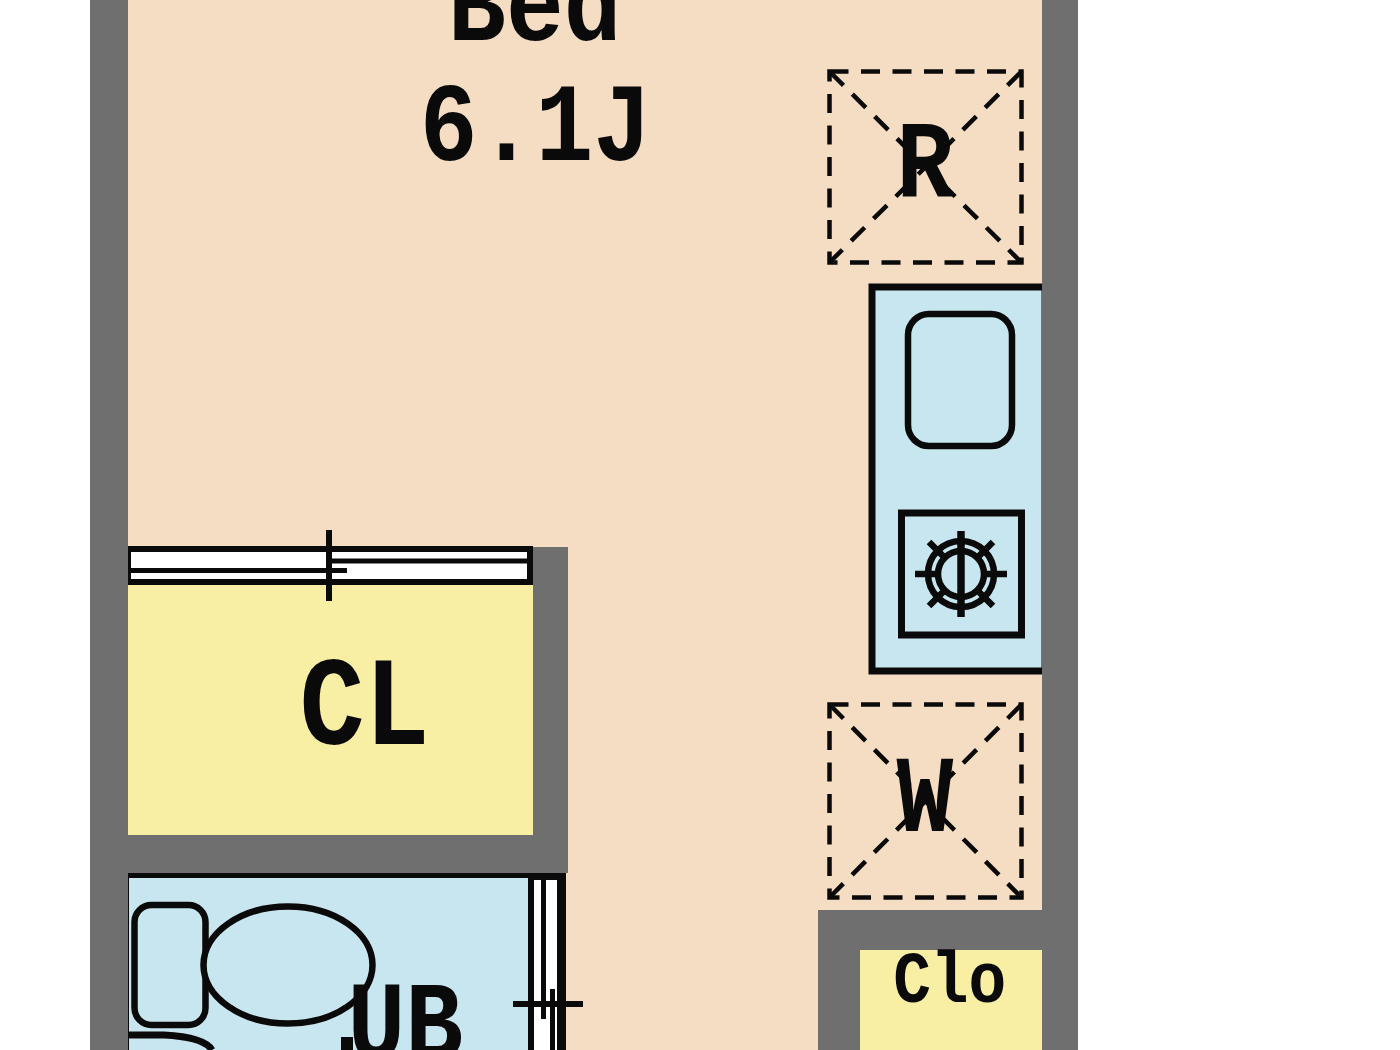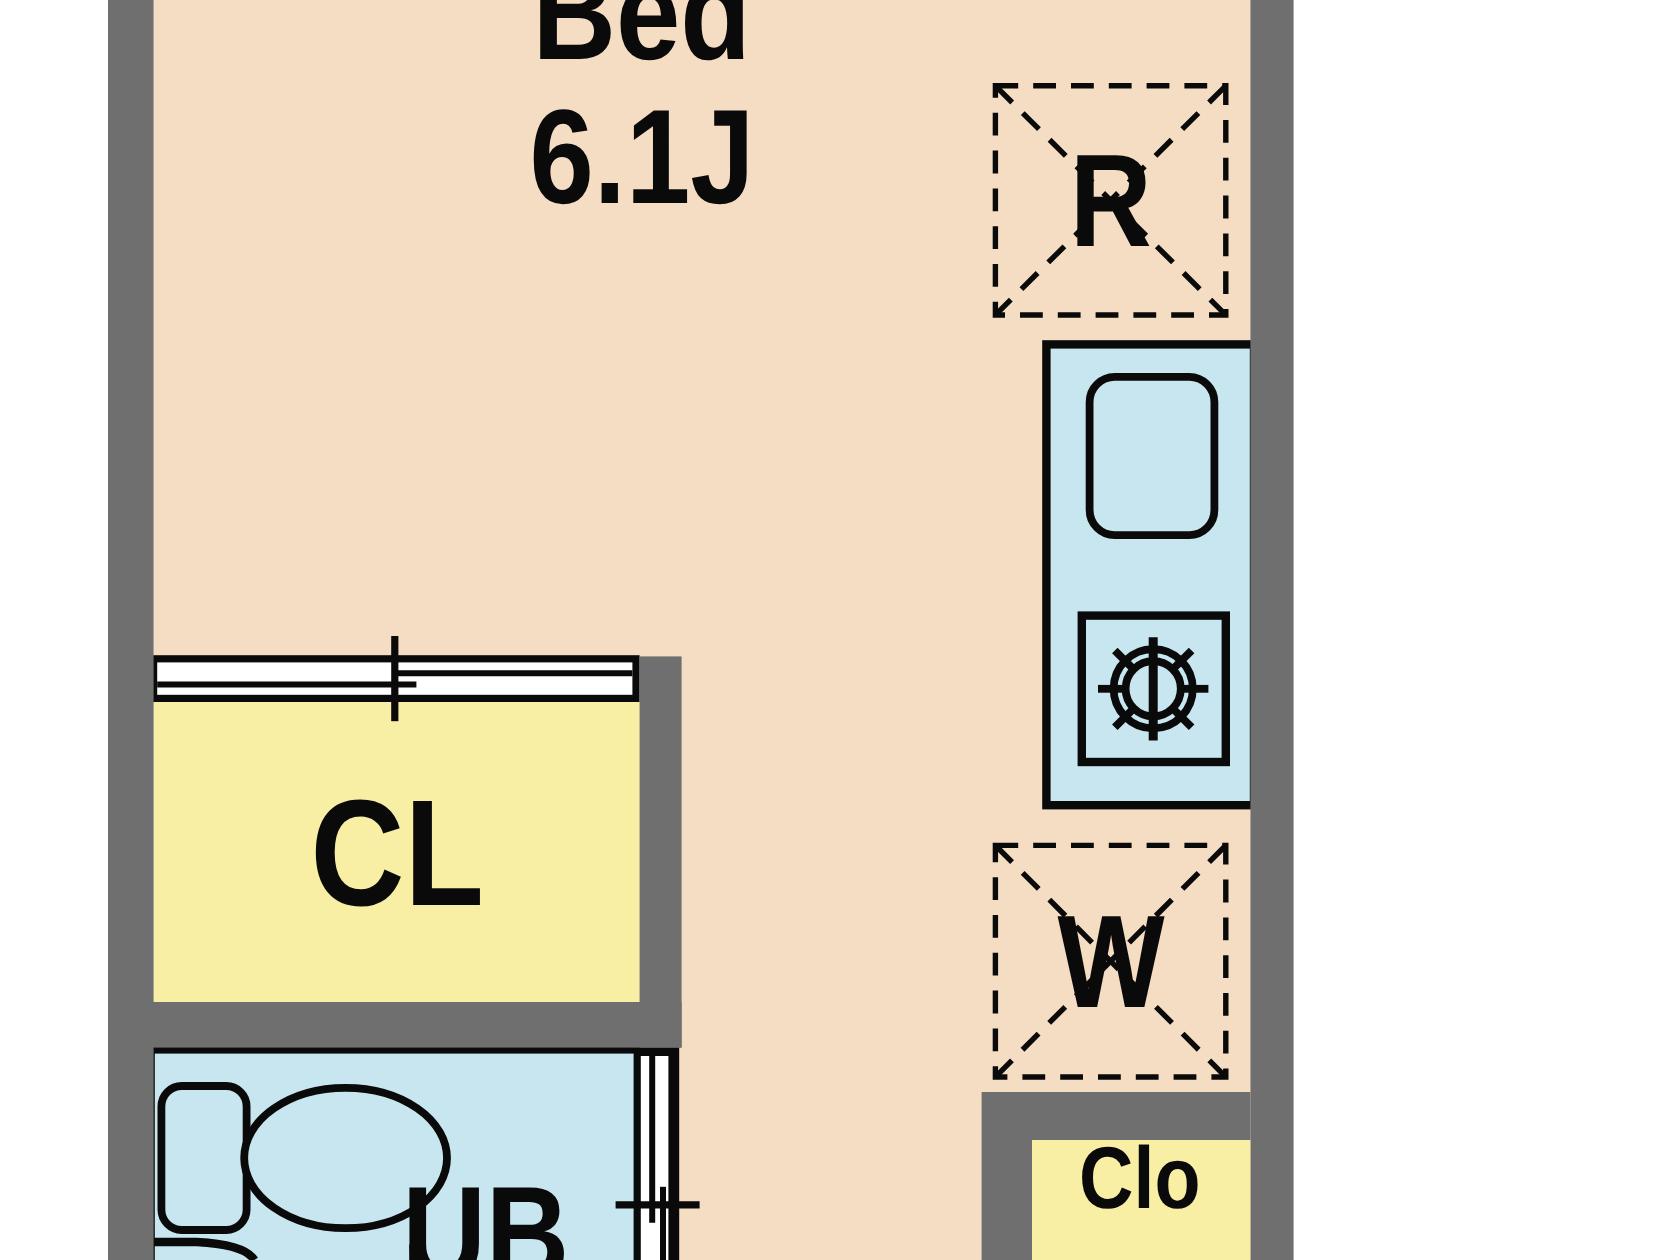--- a/index.html
+++ b/index.html
@@ -1,21 +1,21 @@
 <!DOCTYPE html>
 <html><head>
 <meta charset="utf-8">
 <style>
   html,body{margin:0;padding:0;background:#ffffff;}
   #canvas{
     position:relative;
     width:1400px;height:1050px;
     background:#ffffff;
     overflow:hidden;
-    font-family:Liberation Sans, sans-serif;
+    font-family:Liberation Mono, monospace;
   }
   .abs{position:absolute;}
   
   .floor-main{left:128px;top:0;width:914px;height:1050px;background:#f5ddc3;}
   .floor-closet{left:128px;top:585px;width:405px;height:250px;background:#f8efa5;}
   .floor-shoes{left:860px;top:950px;width:182px;height:100px;background:#f8efa5;}
   
   .wall{background:#6f6f6f;}
   .wall-left{left:90px;top:0;width:38px;height:1050px;}
   .wall-right{left:1042px;top:0;width:36px;height:1050px;}
@@ -24,21 +24,21 @@
   .wall-entry{left:818px;top:910px;width:224px;height:140px;}
   
   #lineart{left:0;top:0;width:1400px;height:1050px;pointer-events:none;}
   
   .label{color:#0a0a0a;font-weight:700;white-space:nowrap;}
   .cond{display:inline-block;transform:scaleX(0.86);transform-origin:50% 50%;}
   .label-bedroom{left:235px;top:-49px;width:600px;text-align:center;font-size:112px;line-height:120px;}
   .label-flex{display:flex;align-items:center;justify-content:center;}
   .label-r{left:829px;top:71px;width:193px;height:192px;font-size:110px;}
   .label-w{left:829px;top:704px;width:193px;height:194px;font-size:110px;}
-  .label-cl{left:128px;top:585px;width:405px;height:250px;font-size:126px;}
+  .label-cl{left:128px;top:585px;width:405px;height:250px;font-size:126px;padding-left:34px;}
   .label-ub{left:240px;top:973px;width:330px;text-align:center;font-size:112px;line-height:112px;}
   .label-shoes{left:858px;top:946px;width:184px;text-align:center;font-size:73px;line-height:73px;}
 </style>
 </head>
 <body>
 
 <div id="canvas">
 
   <div class="abs floor-main"></div>
   <div class="abs floor-closet"></div>

